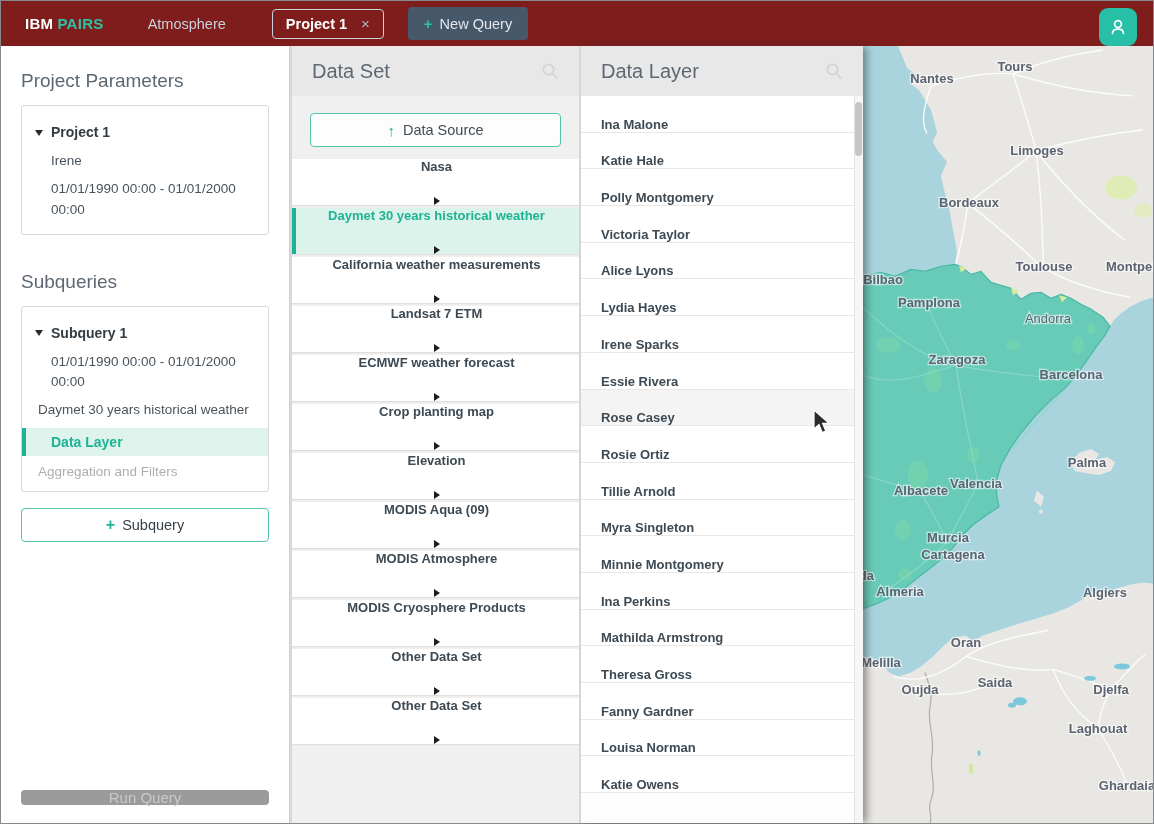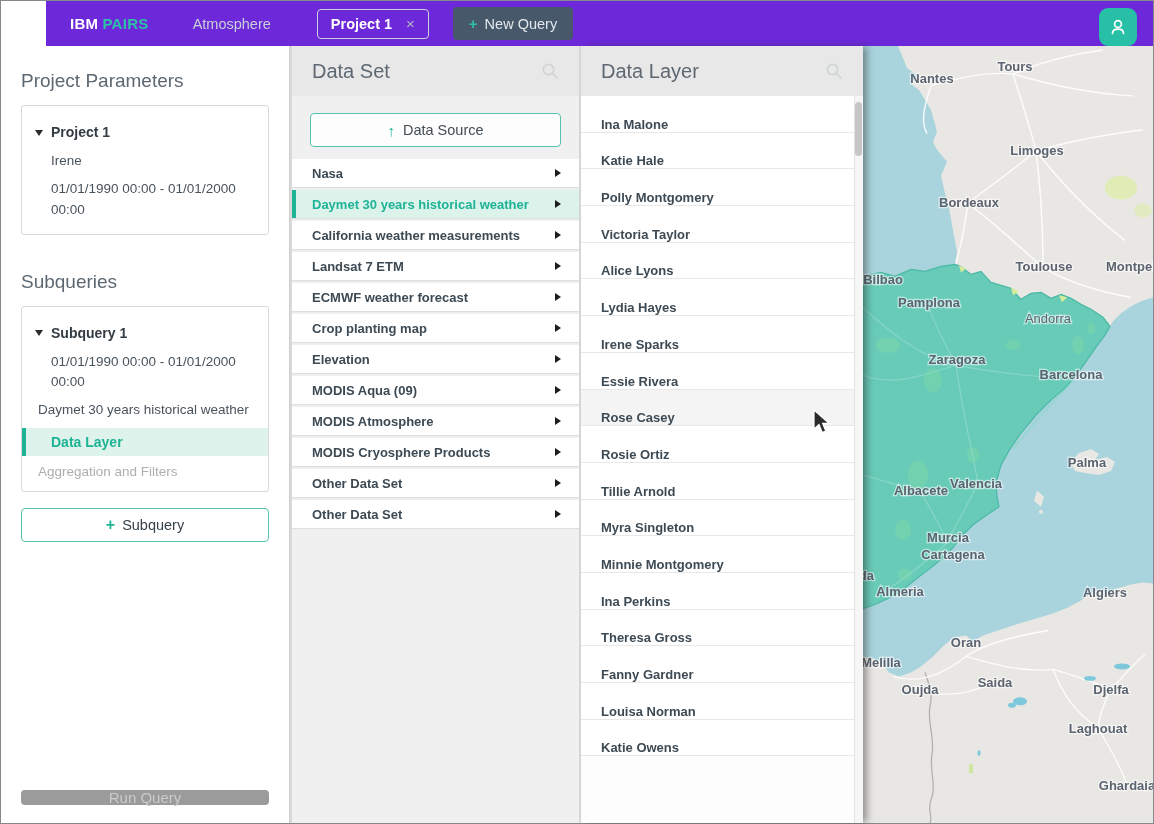--- a/index.html
+++ b/index.html
@@ -1,20 +1,20 @@
 <!DOCTYPE html>
 <html><head>
 <meta charset="utf-8">
 <style>
   * { margin:0; padding:0; box-sizing:border-box; }
   html,body { width:1154px; height:824px; background:#fff; font-family:"Liberation Sans",sans-serif; overflow:hidden; }
   .screen { width:1154px; height:824px; border:1px solid #85898c; display:flex; flex-direction:column; position:relative; background:#fff; }
 
   
-  .navbar { height:45px; background:#6d28d9; display:flex; align-items:center; flex:0 0 45px; padding:0 16px 0 24px;margin-left:45px; }
+  .navbar { height:45px; background:#7f1d1d; display:flex; align-items:center; flex:0 0 45px; padding:0 16px 0 24px; }
   .brand { font-size:15px; font-weight:700; letter-spacing:.3px; }
   .brand .ibm { color:#ffffff; }
   .brand .pairs { color:#2dc1a5; margin-left:4px; }
   .nav-dashboard { color:#c9d1d8; font-size:14.5px; margin-left:44px; cursor:default; }
   .nav-tab { margin-left:46px; border:1.5px solid #c8d1d7; border-radius:4px; padding:6px 13px; display:flex; align-items:center; gap:14px; }
   .nav-tab .tab-label { color:#ffffff; font-weight:700; font-size:14.5px; }
   .nav-tab .tab-close { color:#aeb8c0; font-size:15px; line-height:1; }
   .nav-newquery { margin-left:24px; background:#47586b; border-radius:4px; padding:8px 16px; display:flex; align-items:center; gap:7px; }
   .nav-newquery .plus { color:#2dc1a5; font-size:15px; font-weight:600; }
   .nav-newquery .nq-label { color:#e2e8ec; font-size:14.5px; }
@@ -44,21 +44,21 @@
 
   
   .ds-panel { width:287px; background:#f0f0f0; display:flex; flex-direction:column; }
   .list-header { height:50px; background:#e8e8e8; display:flex; align-items:center; justify-content:space-between; padding:0 20px; flex:0 0 50px; }
   .list-header .h-title { font-size:20px; color:#5d6872; font-weight:400; }
   .ds-source-wrap { padding:17px 18px 12px 18px; }
   .ds-source-btn { height:34px; border:1px solid #54c4ad; border-radius:4px; background:#fdfdfd; display:flex; align-items:center; justify-content:center; gap:8px; font-size:14.5px; }
   .ds-source-btn .up { color:#1db394; font-size:15px; }
   .ds-source-btn .lbl { color:#424c55; }
   .ds-list { flex:1; overflow:hidden; }
-  .ds-row { height:28px; background:#ffffff; margin-bottom:3px; display:flex; align-items:center; justify-content:space-between; padding:0 18px 0 20px; box-shadow:0 1px 1px rgba(0,0,0,.07); }
+  .ds-row { height:46px; background:#ffffff; margin-bottom:3px; display:flex; align-items:center; justify-content:space-between; padding:0 18px 0 20px; box-shadow:0 1px 1px rgba(0,0,0,.07);flex-direction:column; }
   .ds-label { font-size:13px; font-weight:700; color:#3d4a54; }
   .tri { width:0; height:0; border-top:4.5px solid transparent; border-bottom:4.5px solid transparent; border-left:6px solid #1d1d1d; }
   .ds-row.selected { background:#dcf3ec; border-left:4px solid #1db394; padding-left:16px; }
   .ds-row.selected .ds-label { color:#1db394; }
 
   
   .dl-panel { width:282px; background:#fafafa; display:flex; flex-direction:column; position:relative; z-index:5; box-shadow:5px 0 7px -1px rgba(40,40,40,.45); }
   .dl-list { flex:1; overflow:hidden; background:#fdfdfd; position:relative; }
   .dl-row { height:36.7px; background:#ffffff; border-bottom:1px solid #e8e8e8; display:flex; align-items:flex-end; padding:0 20px; }
   .dl-row.hover { background:#f4f4f4; }
@@ -252,20 +252,23 @@
             <span class="dl-label">Tillie Arnold</span>
           </div>
           <div class="dl-row">
             <span class="dl-label">Myra Singleton</span>
           </div>
           <div class="dl-row">
             <span class="dl-label">Minnie Montgomery</span>
           </div>
           <div class="dl-row">
             <span class="dl-label">Ina Perkins</span>
+          </div>
+          <div class="dl-row">
+            <span class="dl-label">Mathilda Armstrong</span>
           </div>
           <div class="dl-row">
             <span class="dl-label">Theresa Gross</span>
           </div>
           <div class="dl-row">
             <span class="dl-label">Fanny Gardner</span>
           </div>
           <div class="dl-row">
             <span class="dl-label">Louisa Norman</span>
           </div>

